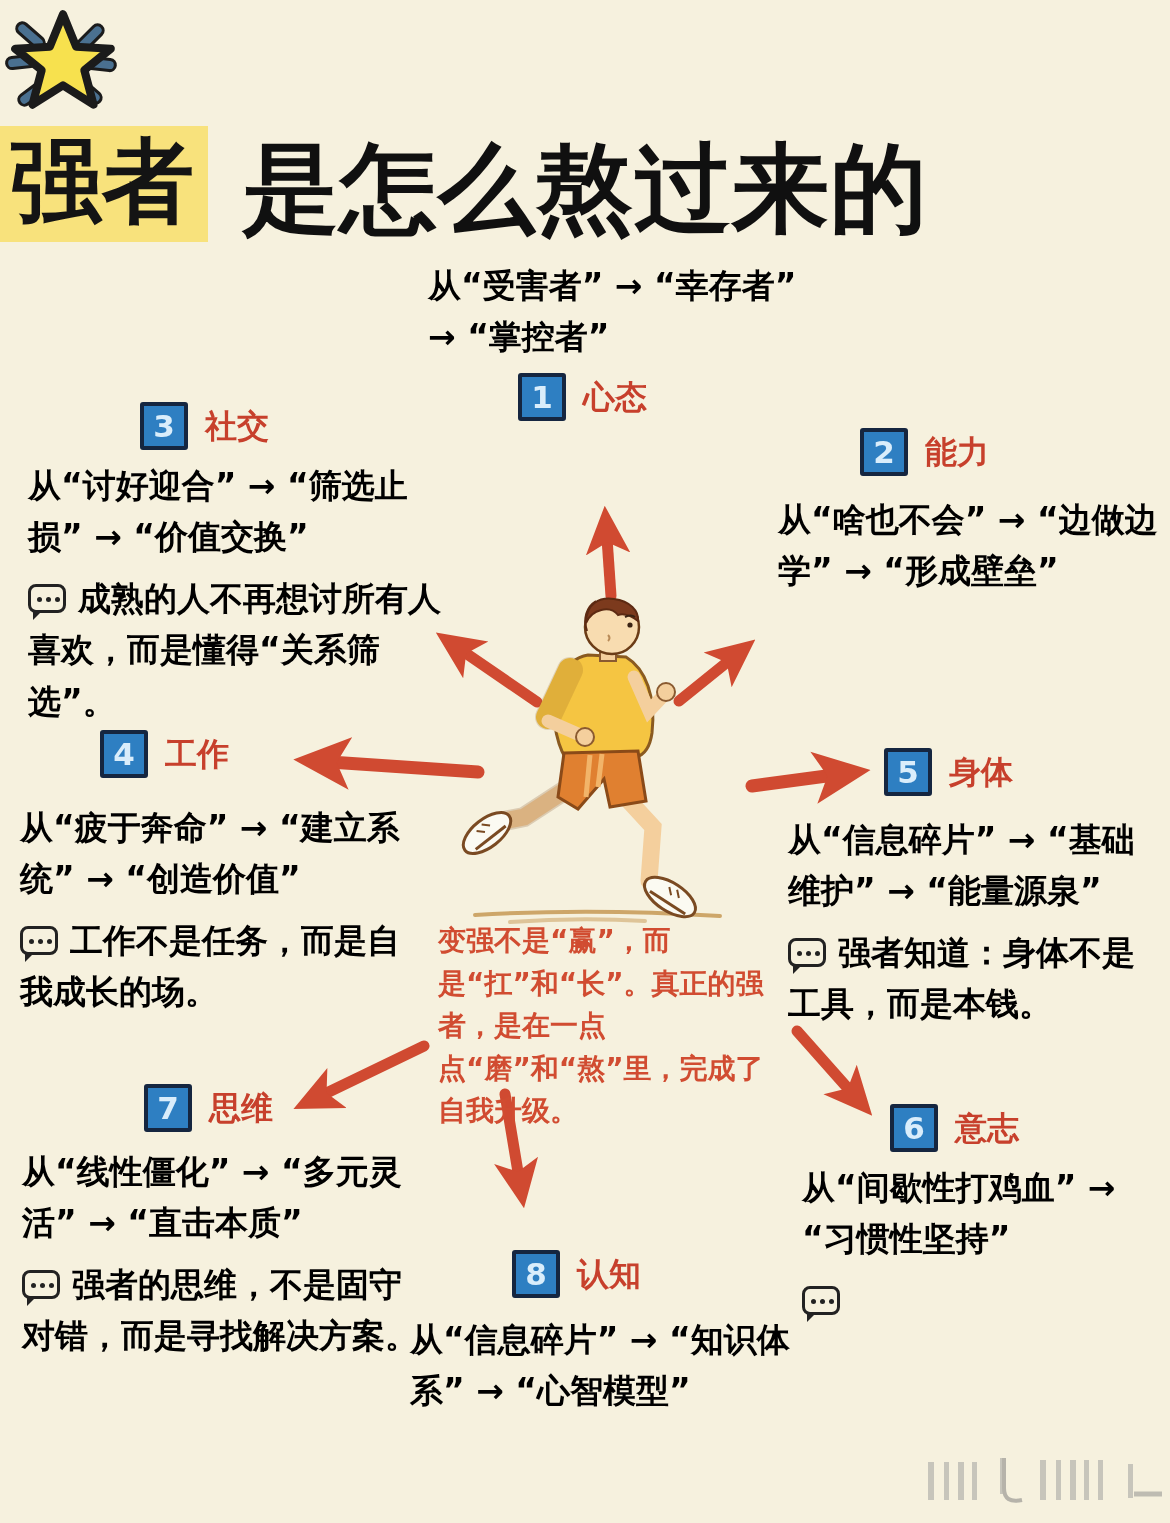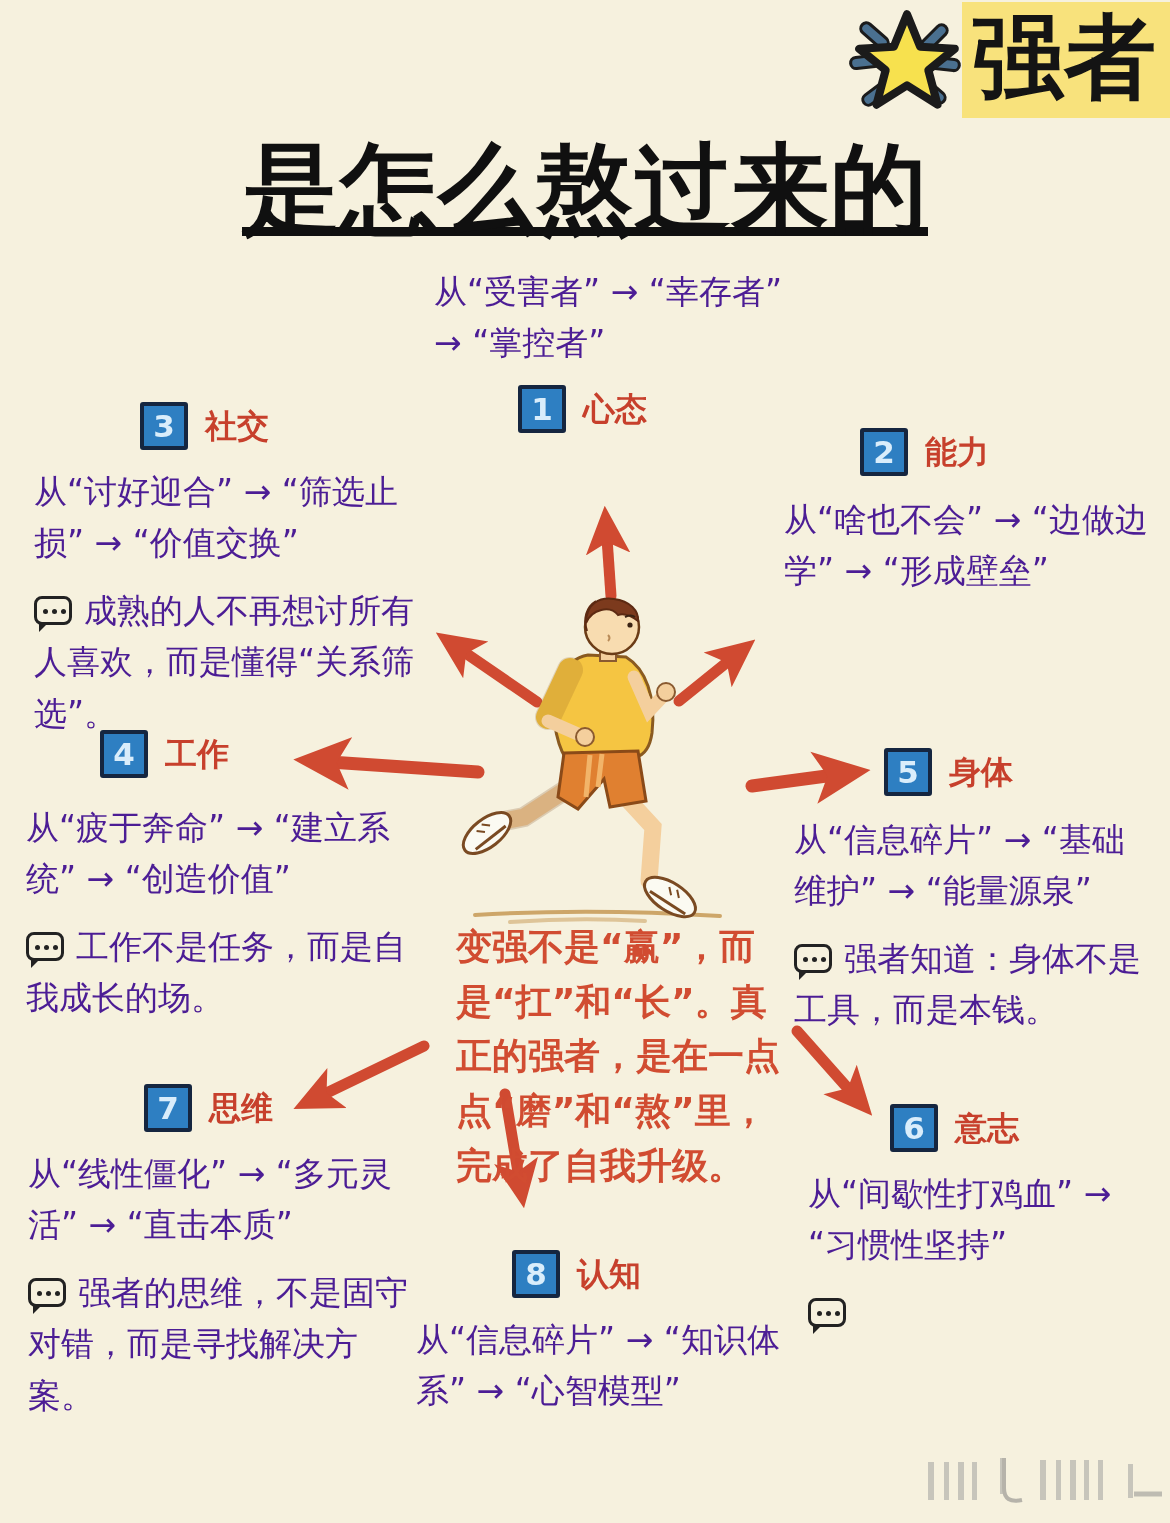--- a/index.html
+++ b/index.html
@@ -4,30 +4,30 @@
 <style>
   html,body{margin:0;padding:0;}
   body{
     width:1170px;height:1523px;position:relative;overflow:hidden;
     background:#f6f1de;
     font-family:"DejaVu Sans",sans-serif;
     color:#1d1d1d;
   }
   
   .title-wrap{position:absolute;top:0;left:0;width:100%;text-align:center;}
-  .title-row1{display:flex;justify-content:flex-end;align-items:flex-start;margin-top:2px;height:122px;}
+  .title-row1{display:flex;justify-content:flex-start;align-items:flex-start;margin-top:2px;height:122px;flex-direction:column;}
   .star-svg{width:126px;height:126px;margin:-2px -8px 0 0;flex:0 0 auto;}
   .title-hl{
     background:#f8e27c;color:#141414;font-weight:bold;
     font-size:92px;line-height:1.22;padding:0 14px 4px 10px;
     display:inline-block;
   }
   .title-row2{
     font-size:97px;font-weight:bold;color:#101010;
-    line-height:1;margin-top:16px;letter-spacing:1px;white-space:nowrap;text-decoration:underline;
+    line-height:1;margin-top:16px;letter-spacing:1px;white-space:nowrap;
   }
   
   .sec{position:absolute;}
   .s1{left:418px;top:250px;width:402px;}
   .s2{left:768px;top:428px;width:402px;}
   .s3{left:18px; top:402px;width:442px;}
   .s4{left:10px; top:730px;width:424px;}
   .s5{left:778px;top:748px;width:392px;}
   .s6{left:792px;top:1104px;width:378px;}
   .s7{left:12px; top:1084px;width:424px;}
@@ -44,41 +44,41 @@
   .s8 .label-row{margin:0 0 16px 112px;}
 
   .num-badge{
     width:48px;height:48px;box-sizing:border-box;flex:0 0 auto;
     background:#2e7fc2;border:4px solid #152640;border-radius:3px;
     color:#d9edfb;font-size:31px;font-weight:bold;
     display:flex;align-items:center;justify-content:center;
   }
   .sec-label{color:#c7402c;font-size:32px;font-weight:bold;line-height:1;}
 
-  .sec p{margin:16px;font-size:33px;line-height:1.56;font-weight:400;color:#4c1d95;}
+  .sec p{margin:10px;font-size:33px;line-height:1.56;font-weight:700;color:#000000;}
   .sec p.comment{margin-top:0;}
 
   
   .bubble-icon{
     display:inline-block;width:38px;height:29px;box-sizing:border-box;
     border:3px solid #222;border-radius:8px;position:relative;
     vertical-align:-3px;margin-right:12px;
   }
   .bubble-icon::before{
     content:"";position:absolute;left:6px;top:10px;width:5px;height:5px;border-radius:50%;
     background:#222;box-shadow:9px 0 0 #222,18px 0 0 #222;
   }
   .bubble-icon::after{
     content:"";position:absolute;left:2px;bottom:-10px;width:0;height:0;
     border-top:10px solid #222;border-right:10px solid transparent;
   }
   
   .center-note{
-    position:absolute;left:456px;top:920px;width:334px;
-    font-size:36px;font-weight:bold;color:#d14c31;line-height:1.52;
+    position:absolute;left:438px;top:920px;width:334px;
+    font-size:28px;font-weight:bold;color:#d14c31;line-height:1.52;
   }
   
   .arrows-svg,.runner-svg,.watermark-svg{position:absolute;pointer-events:none;}
   .arrows-svg{left:0;top:0;width:1170px;height:1523px;}
   .runner-svg{left:440px;top:575px;width:310px;height:360px;}
   .watermark-svg{left:900px;top:1440px;width:270px;height:83px;opacity:.5;}
 </style>
 </head>
 <body>
 

